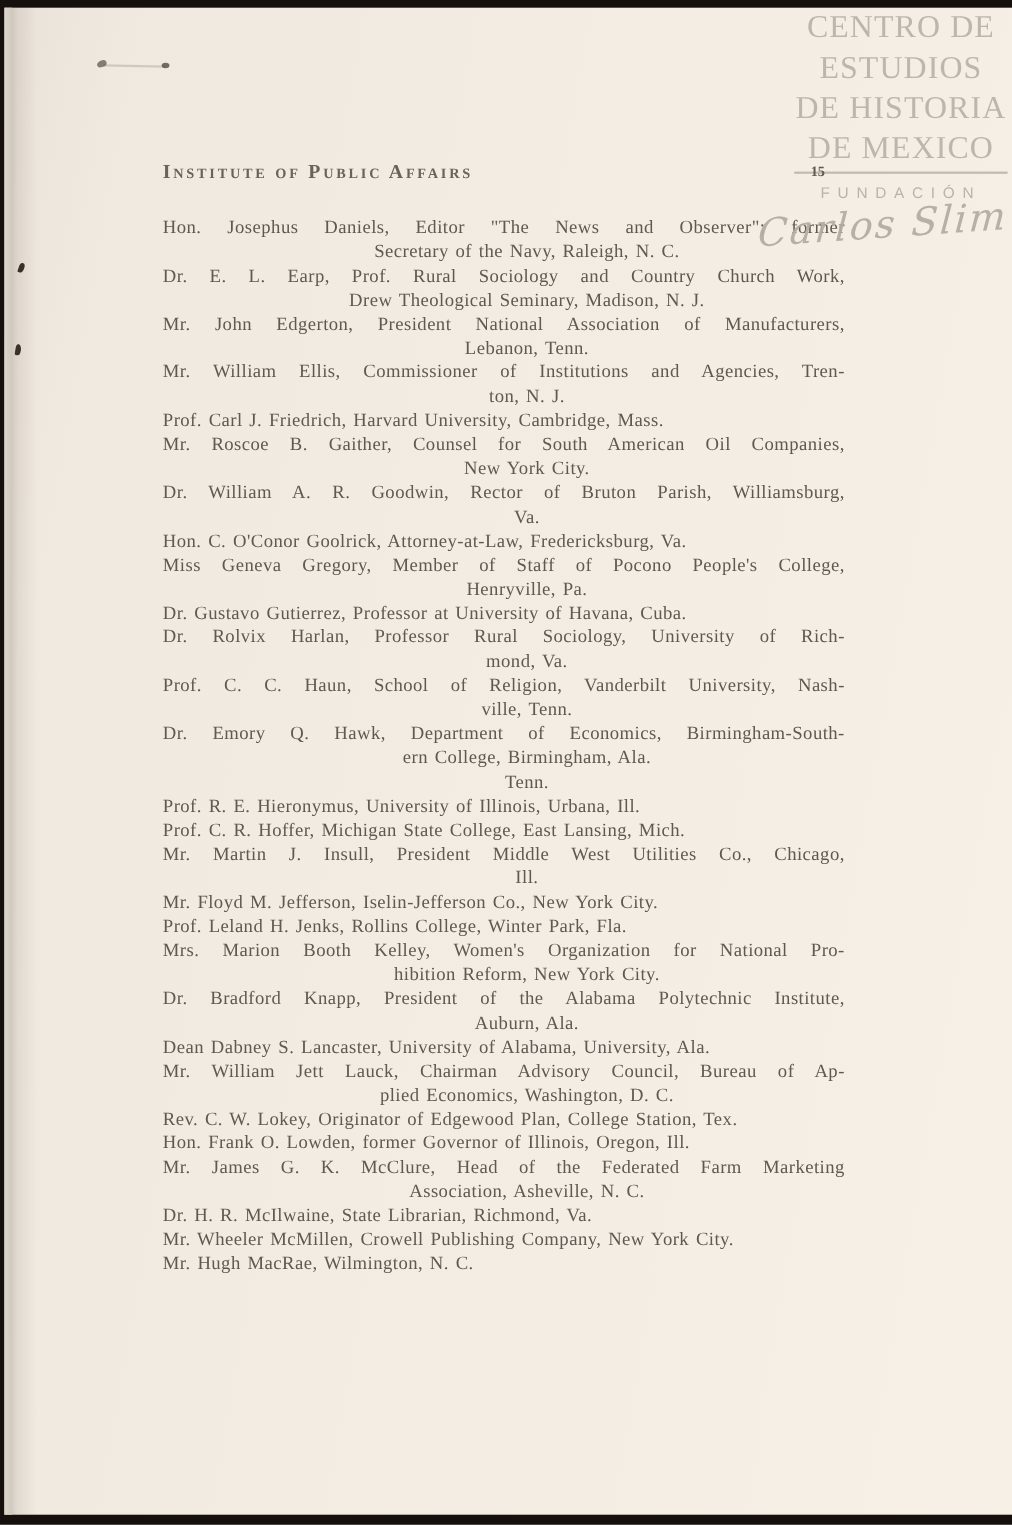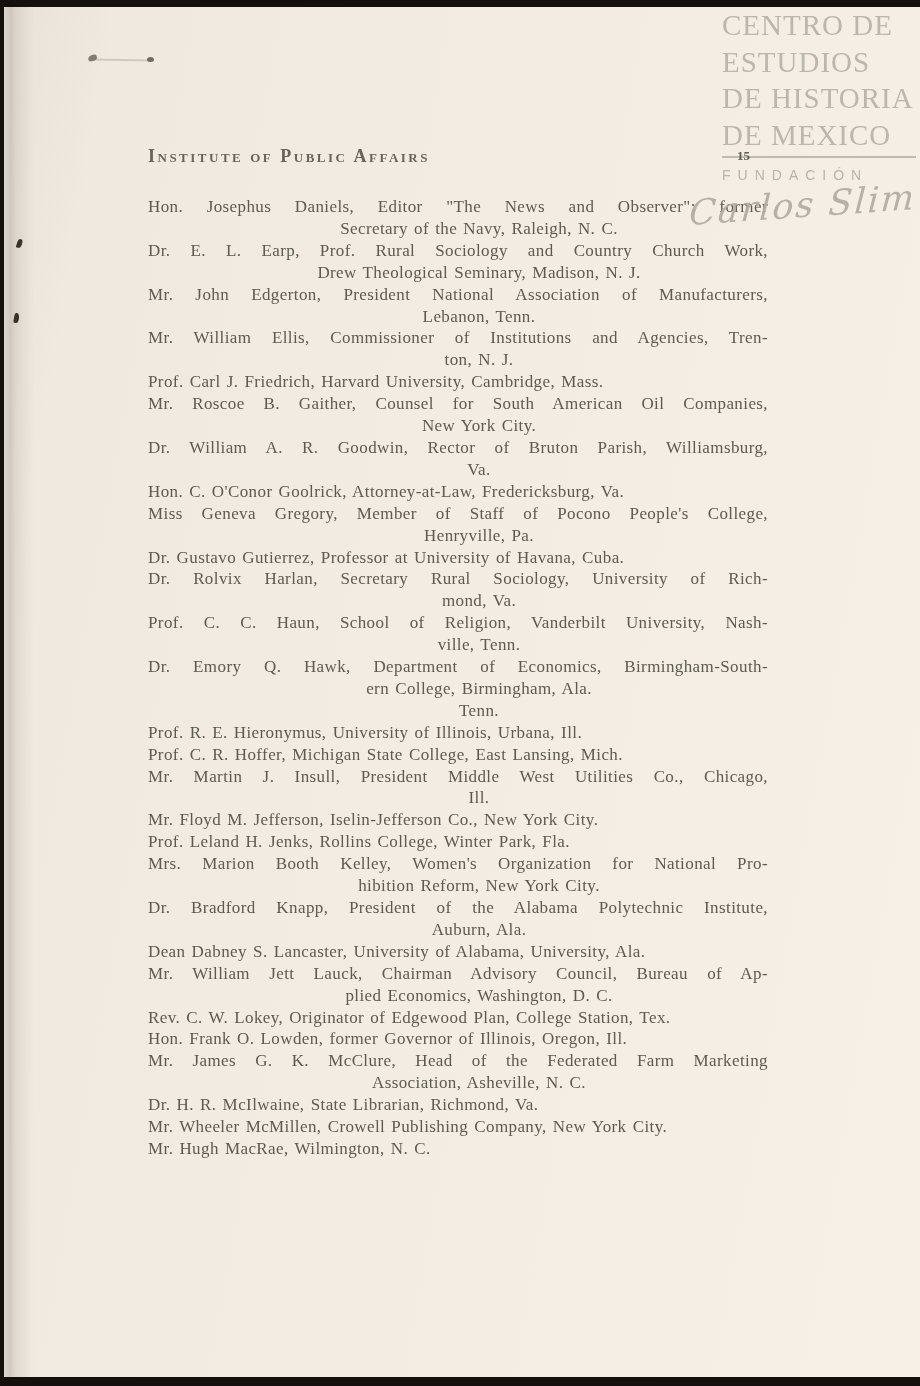--- a/index.html
+++ b/index.html
@@ -24,21 +24,21 @@
   .page::after{ 
     content:"";
     position:absolute;left:0;top:0;bottom:0;width:7px;
     background:linear-gradient(to right,#ddd6cc,#cfc8be);
     pointer-events:none;
   }
 
   
   .wm{
     position:absolute;top:0;right:4px;width:194px;
-    text-align:left;
+    text-align:center;
     color:var(--watermark,#b3aea4);
     z-index:5;
   }
   .wm-line{
     font-family:"Liberation Serif", serif;
     font-size:29px;line-height:36.5px;
     letter-spacing:1px;
     opacity:0.85;
   }
   .wm-rule{
@@ -159,21 +159,21 @@
           <div class="eline">Hon. C. O'Conor Goolrick, Attorney-at-Law, Fredericksburg, Va.</div>
         </div>
         <div class="entry">
           <div class="eline just">Miss Geneva Gregory, Member of Staff of Pocono People's College,</div>
           <div class="eline cont">Henryville, Pa.</div>
         </div>
         <div class="entry">
           <div class="eline">Dr. Gustavo Gutierrez, Professor at University of Havana, Cuba.</div>
         </div>
         <div class="entry">
-          <div class="eline just">Dr. Rolvix Harlan, Secretary Rural Sociology, University of Rich-</div>
+          <div class="eline just">Dr. Rolvix Harlan, Professor Rural Sociology, University of Rich-</div>
           <div class="eline cont">mond, Va.</div>
         </div>
         <div class="entry">
           <div class="eline just">Prof. C. C. Haun, School of Religion, Vanderbilt University, Nash-</div>
           <div class="eline cont">ville, Tenn.</div>
         </div>
         <div class="entry">
           <div class="eline just">Dr. Emory Q. Hawk, Department of Economics, Birmingham-South-</div>
           <div class="eline cont">ern College, Birmingham, Ala.</div>
         </div>

